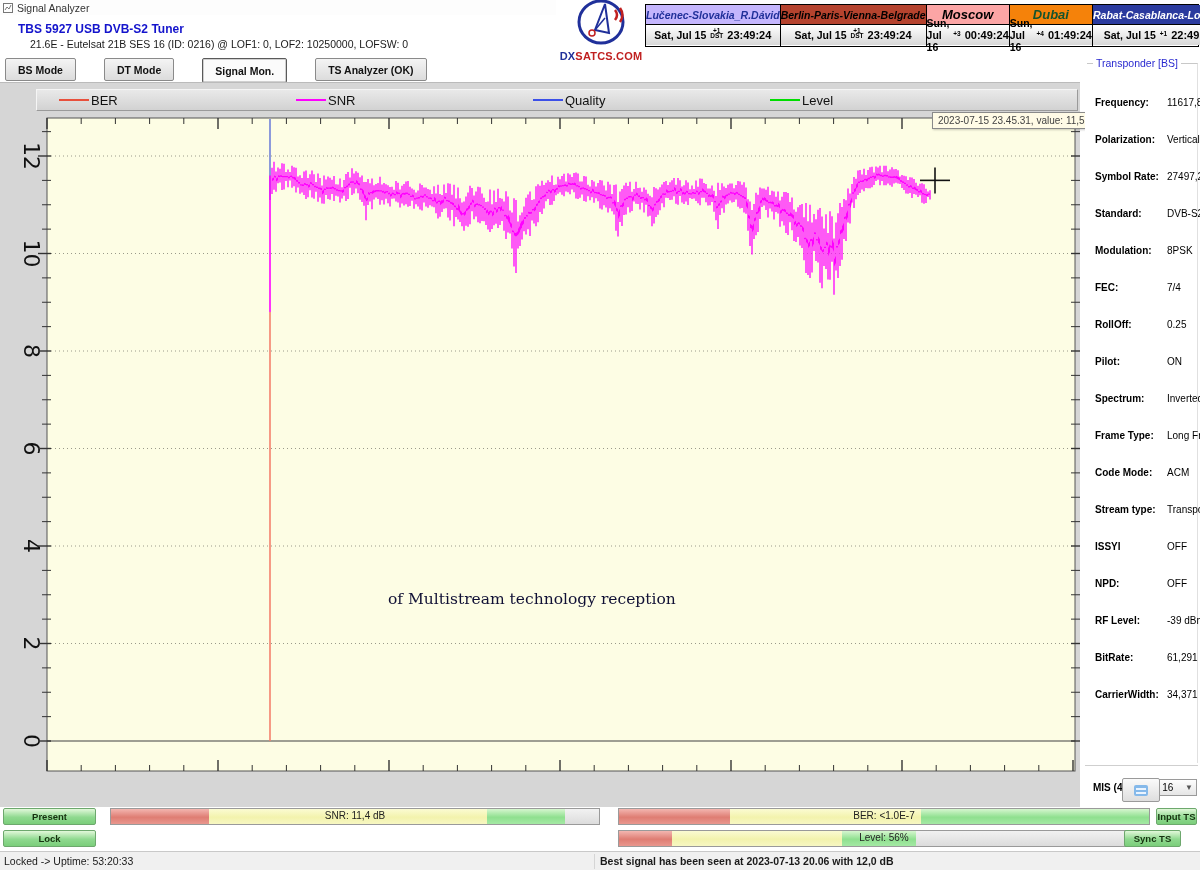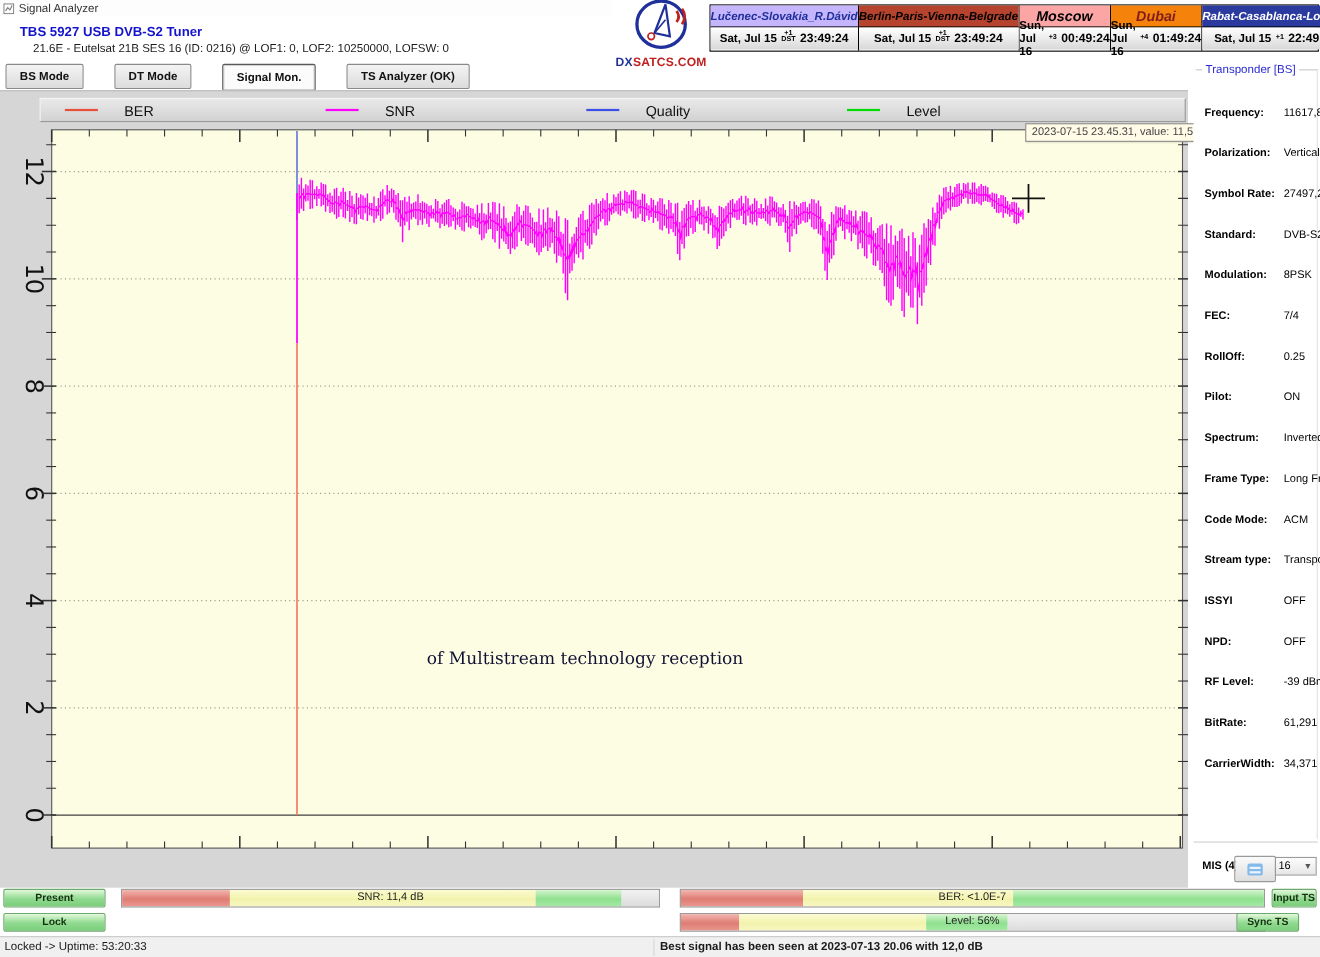--- a/index.html
+++ b/index.html
@@ -30,21 +30,21 @@
   #tabs{position:absolute;left:0;top:57px;width:1080px;height:25px;background:#fff;display:flex;gap:28px;padding-left:5px;box-sizing:border-box;}
   .tab{height:21px;margin-top:1px;padding:0 12px;background:linear-gradient(#f4f4f4,#dcdcdc);
        border:1px solid #8a8a8a;border-radius:2px;font-size:10.5px;font-weight:bold;color:#111;
        display:flex;align-items:center;justify-content:center;cursor:pointer;}
   .tab.active{background:#fbfbfb;border:1px solid #5a5a5a;box-shadow:0 0 0 1px #d0d0d0 inset;height:23px;}
   
   #panel{position:absolute;left:0;top:82px;width:1080px;height:724px;background:#d6d6d6;border-top:1px solid #bbb;}
   #legend{position:absolute;left:36px;top:6px;width:1040px;height:20px;background:linear-gradient(#e9e9e9,#d2d2d2);
           border:1px solid #9a9a9a;border-top-color:#f5f5f5;border-left-color:#f5f5f5;
           display:flex;align-items:center;}
-  .leg-item{display:flex;align-items:center;gap:24px;margin-left:22px;width:215px;}
+  .leg-item{display:flex;align-items:center;gap:2px;margin-left:22px;width:215px;}
   .leg-line{width:30px;height:0;border-top:2px solid #000;}
   .leg-label{font-size:13px;color:#111;}
   #chart-svg{position:absolute;left:0;top:0;}
   
   #tooltip{position:absolute;left:932px;top:112px;background:#fffbe6;border:1px solid #8a8a8a;
            font-size:10px;color:#444;padding:2px 5px;white-space:nowrap;box-shadow:1px 1px 2px rgba(0,0,0,.2);}
   
   #annotation{position:absolute;left:388px;top:504px;width:640px;font-family:"DejaVu Serif",serif;
               font-size:15.5px;color:#101035;line-height:24px;}
   
@@ -141,21 +141,21 @@
         <div class="clock-body">
           <span>Sun, Jul 16</span>
           <span class="clock-off">
             <span>+3</span>
             <span></span>
           </span>
           <span class="clock-time">00:49:24</span>
         </div>
       </div>
       <div class="clock">
-        <div class="clock-name big" style="background:#f5820a;color:#7f1d1d;">Dubai</div>
+        <div class="clock-name big" style="background:#f5820a;color:#14532d;">Dubai</div>
         <div class="clock-body">
           <span>Sun, Jul 16</span>
           <span class="clock-off">
             <span>+4</span>
             <span></span>
           </span>
           <span class="clock-time">01:49:24</span>
         </div>
       </div>
       <div class="clock">

